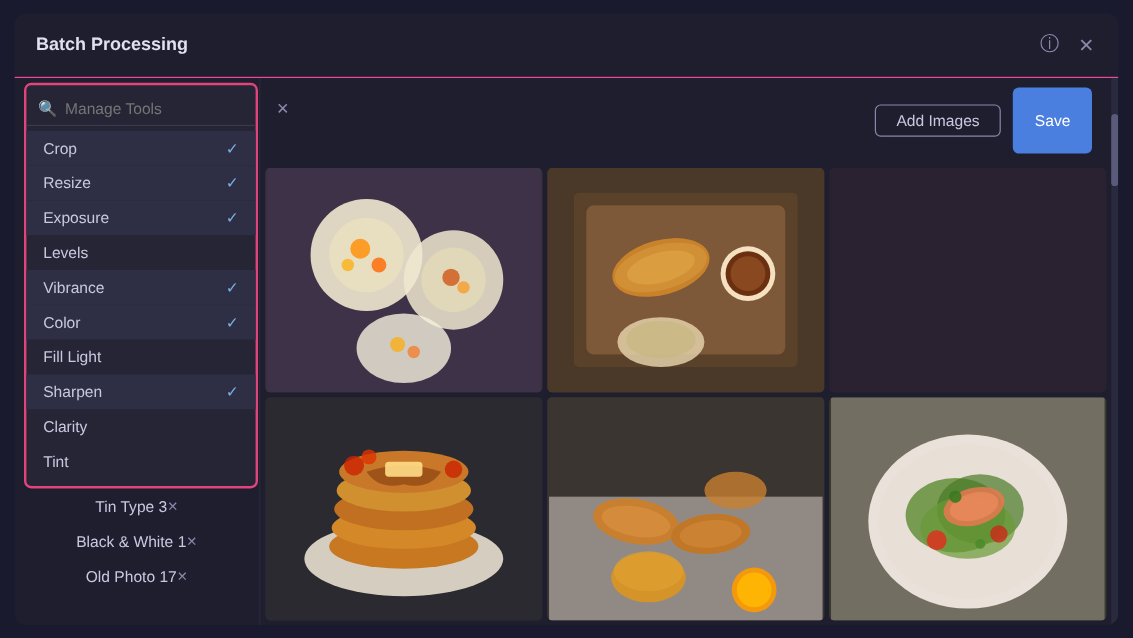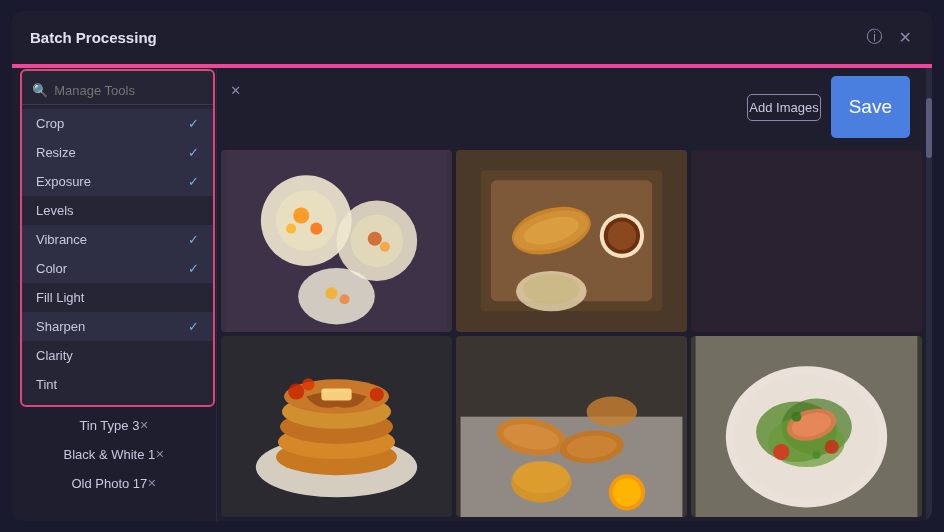--- a/index.html
+++ b/index.html
@@ -20,21 +20,21 @@
       display: flex;
       flex-direction: column;
       overflow: hidden;
       position: relative;
     }
     .modal-header {
       display: flex;
       align-items: center;
       justify-content: space-between;
       padding: 14px 18px;
-      border-bottom: 4px solid #ec4899;
+      border-bottom: 1px solid #ec4899;
     }
     .modal-title {
       color: #e0e0f0;
       font-size: 15px;
       font-weight: 600;
     }
     .modal-header-icons {
       display: flex;
       gap: 12px;
       align-items: center;
@@ -162,31 +162,31 @@
       align-items: center;
       justify-content: flex-end;
       padding: 8px 16px;
       gap: 10px;
     }
     .btn-add-images {
       background: transparent;
       border: 1px solid #8888aa;
       color: #c8c8e0;
       border-radius: 5px;
-      padding: 5px 1px;
+      padding: 5px 17px;
       font-size: 13px;
       cursor: pointer;
     }
     .btn-save {
       background: #4a7fe0;
       border: none;
       color: #fff;
       border-radius: 5px;
       padding: 20px 18px;
-      font-size: 19px;
+      font-size: 13px;
       cursor: pointer;
     }
     .image-grid {
       flex: 1;
       display: grid;
       grid-template-columns: repeat(3, 1fr);
       grid-template-rows: repeat(2, 1fr);
       gap: 4px;
       padding: 4px;
       overflow: hidden;

